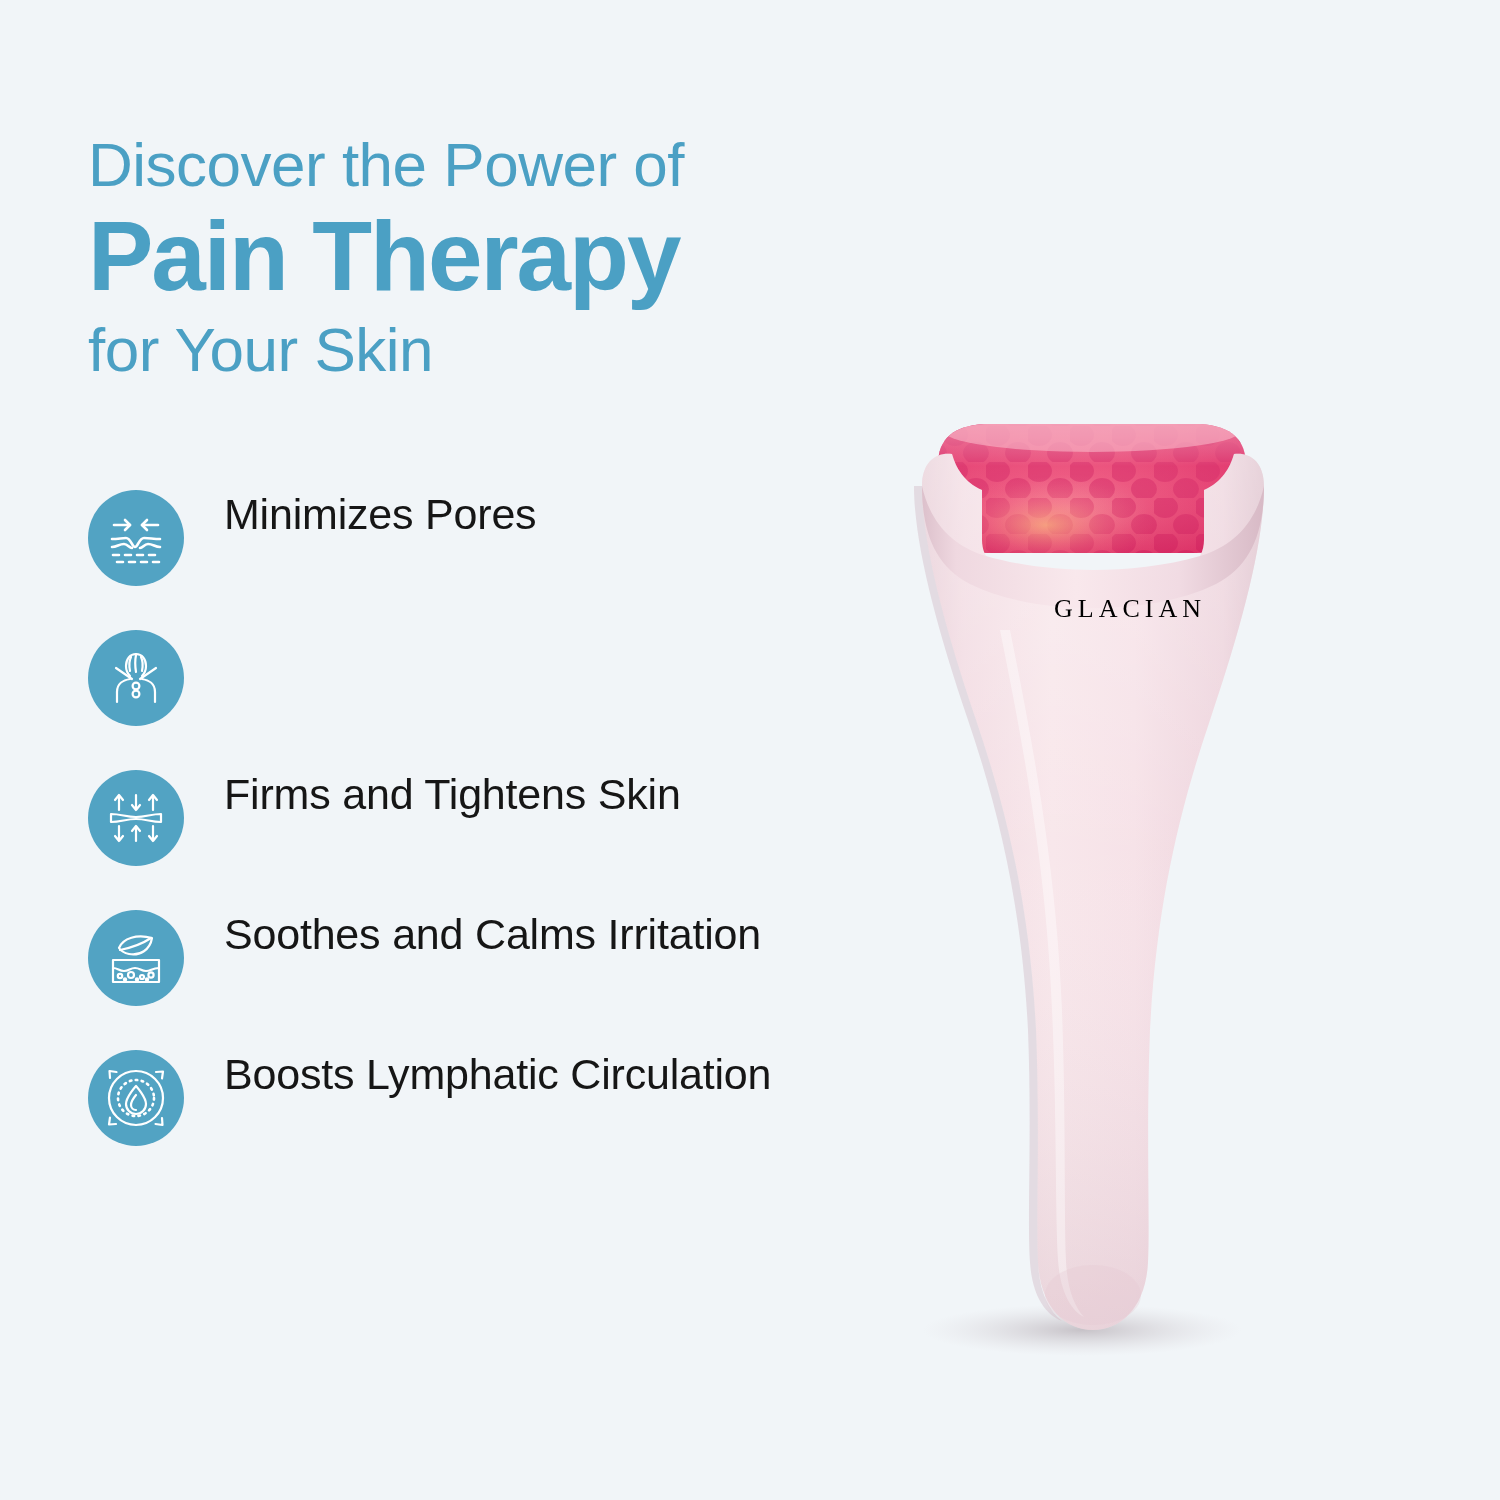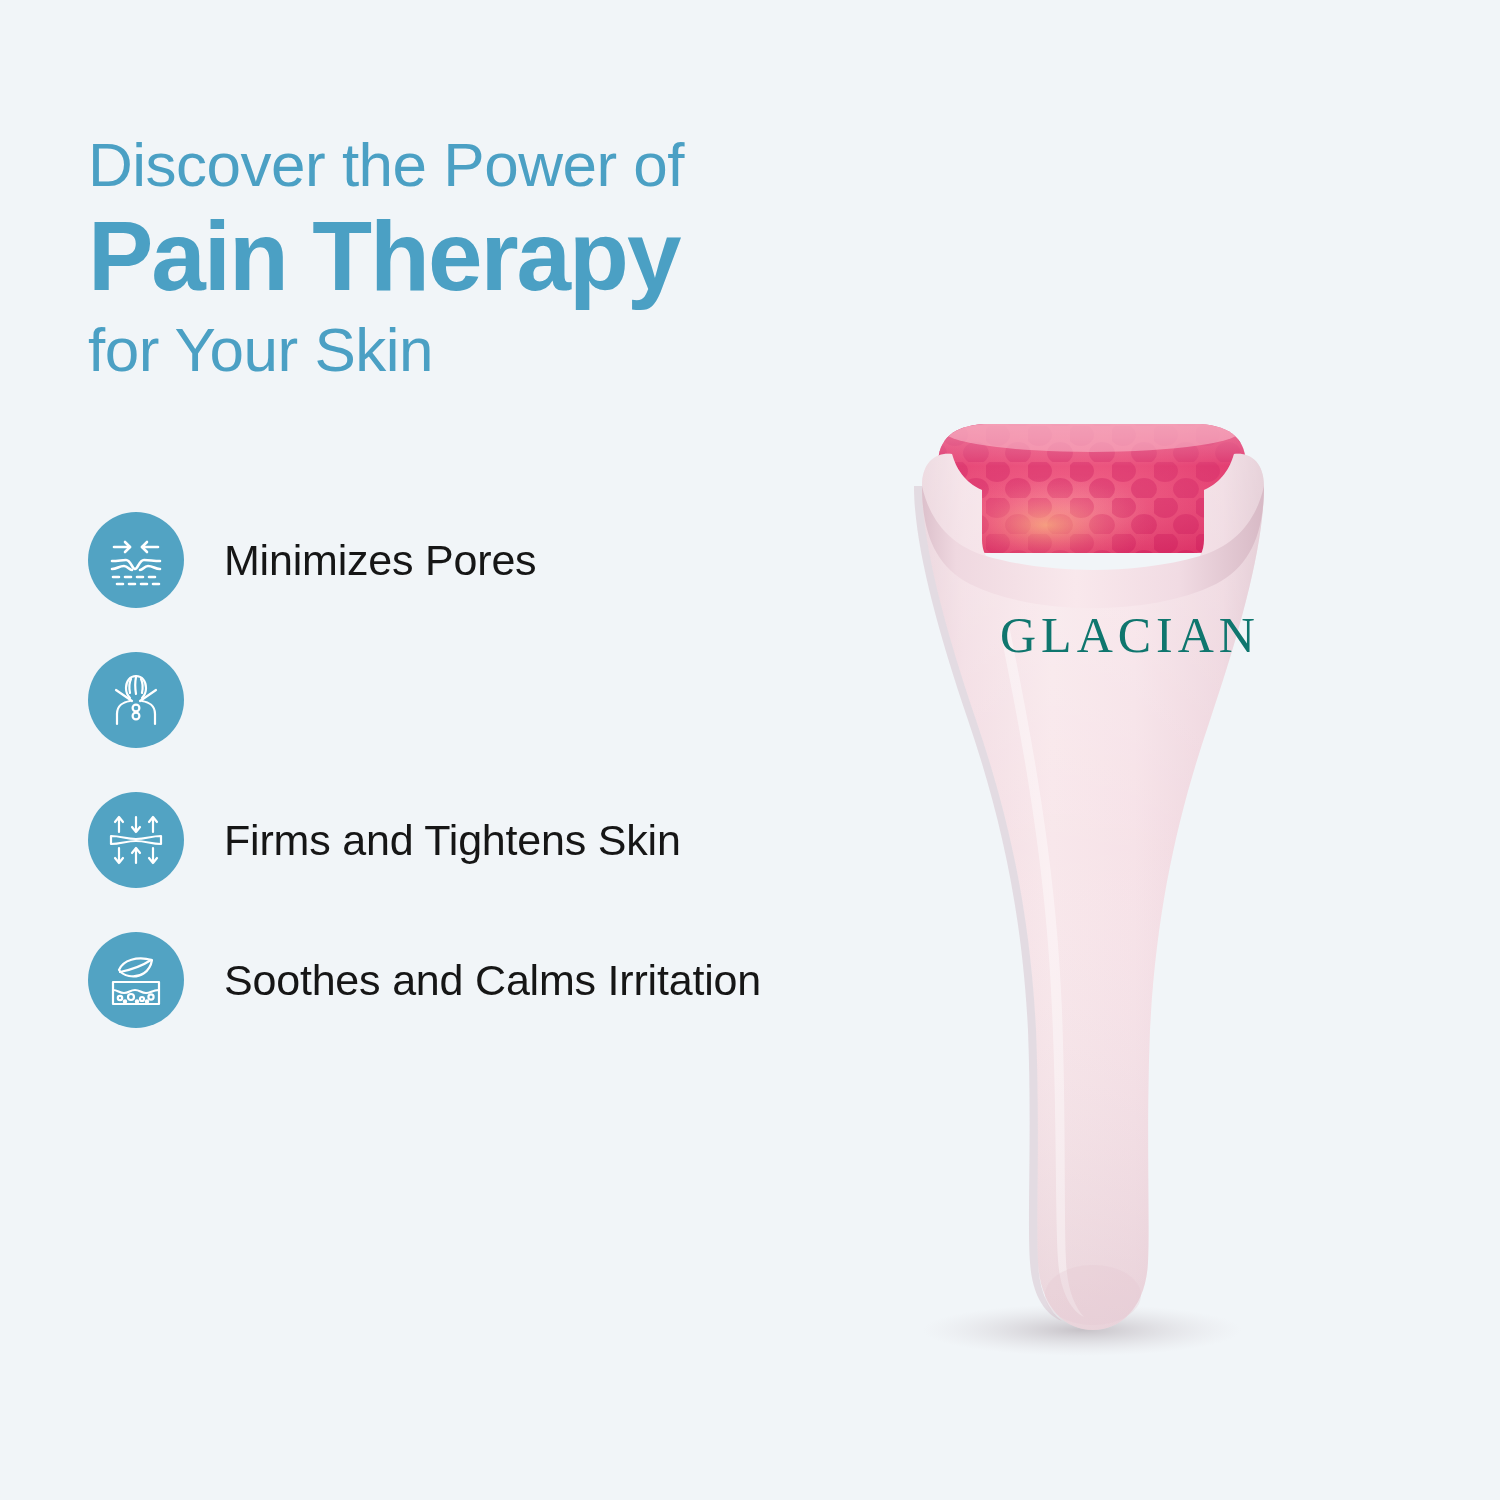--- a/index.html
+++ b/index.html
@@ -52,21 +52,21 @@
 
   
   .features {
     position: absolute;
     left: 88px;
     top: 490px;
     width: 840px;
   }
   .feature-row {
     display: flex;
-    align-items: center;
+    align-items: flex-start;
     height: 140px;
   }
   .feature-icon {
     flex: 0 0 auto;
     width: 96px;
     height: 96px;
     border-radius: 50%;
     background: #52a3c3;
     display: flex;
     align-items: center;
@@ -91,26 +91,26 @@
     top: 390px;
     width: 540px;
     height: 1010px;
   }
   .product svg {
     display: block;
   }
   .brand-mark {
     position: absolute;
     left: 0;
-    top: 216px;
+    top: 204px;
     width: 540px;
     text-align: center;
-    font-size: 50px;
+    font-size: 26px;
     letter-spacing: 5px;
-    color: #0f766e;
+    color: #000000;
     font-weight: 400;
     font-family: "Liberation Serif", serif;
     pointer-events: none;
   }
 </style>
 </head>
 <body>
 
 <div id="stage">
 
@@ -191,20 +191,41 @@
           <circle cx="38" cy="51" r="2"></circle>
           <circle cx="47" cy="49" r="2.6"></circle>
           <circle cx="21" cy="53.5" r="1.1"></circle>
           <circle cx="33" cy="53.5" r="1.1"></circle>
           <circle cx="43" cy="53.5" r="1.1"></circle>
         </svg>
       </div>
       <div class="feature-label">Soothes and Calms Irritation</div>
     </div>
 
+    <div class="feature-row">
+      <div class="feature-icon">
+        <svg width="64" height="64" viewBox="0 0 64 64" fill="none" stroke="#ffffff" stroke-width="2.2" stroke-linecap="round" stroke-linejoin="round">
+
+          <path d="M32 5 A27 27 0 0 1 59 32"></path>
+          <path d="M52 6 L59 5.5 L58 12.5"></path>
+          <path d="M59 32 A27 27 0 0 1 32 59"></path>
+          <path d="M58 52 L58.5 59 L51.5 58"></path>
+          <path d="M32 59 A27 27 0 0 1 5 32"></path>
+          <path d="M12 58 L5 58.5 L6 51.5"></path>
+          <path d="M5 32 A27 27 0 0 1 32 5"></path>
+          <path d="M6 12 L5.5 5 L12.5 6"></path>
+
+          <circle cx="32" cy="32" r="18" stroke-dasharray="1.6 4.4" stroke-width="2.6"></circle>
+
+          <path d="M32 20 C32 20 22 31 22 38 C22 43.5 26.5 48 32 48 C37.5 48 42 43.5 42 38 C42 31 32 20 32 20 Z"></path>
+          <path d="M32 29 C32 29 27 35 27 39 C27 41.8 29.2 44 32 44"></path>
+        </svg>
+      </div>
+      <div class="feature-label">Boosts Lymphatic Circulation</div>
+    </div>
 
 
   </div>
 
   <div class="product">
     <svg width="540" height="1010" viewBox="0 0 540 1010">
       <defs>
 
         <linearGradient id="handleGrad" x1="0" y1="0" x2="1" y2="0">
           <stop offset="0%" stop-color="#e7cdd6"></stop>

